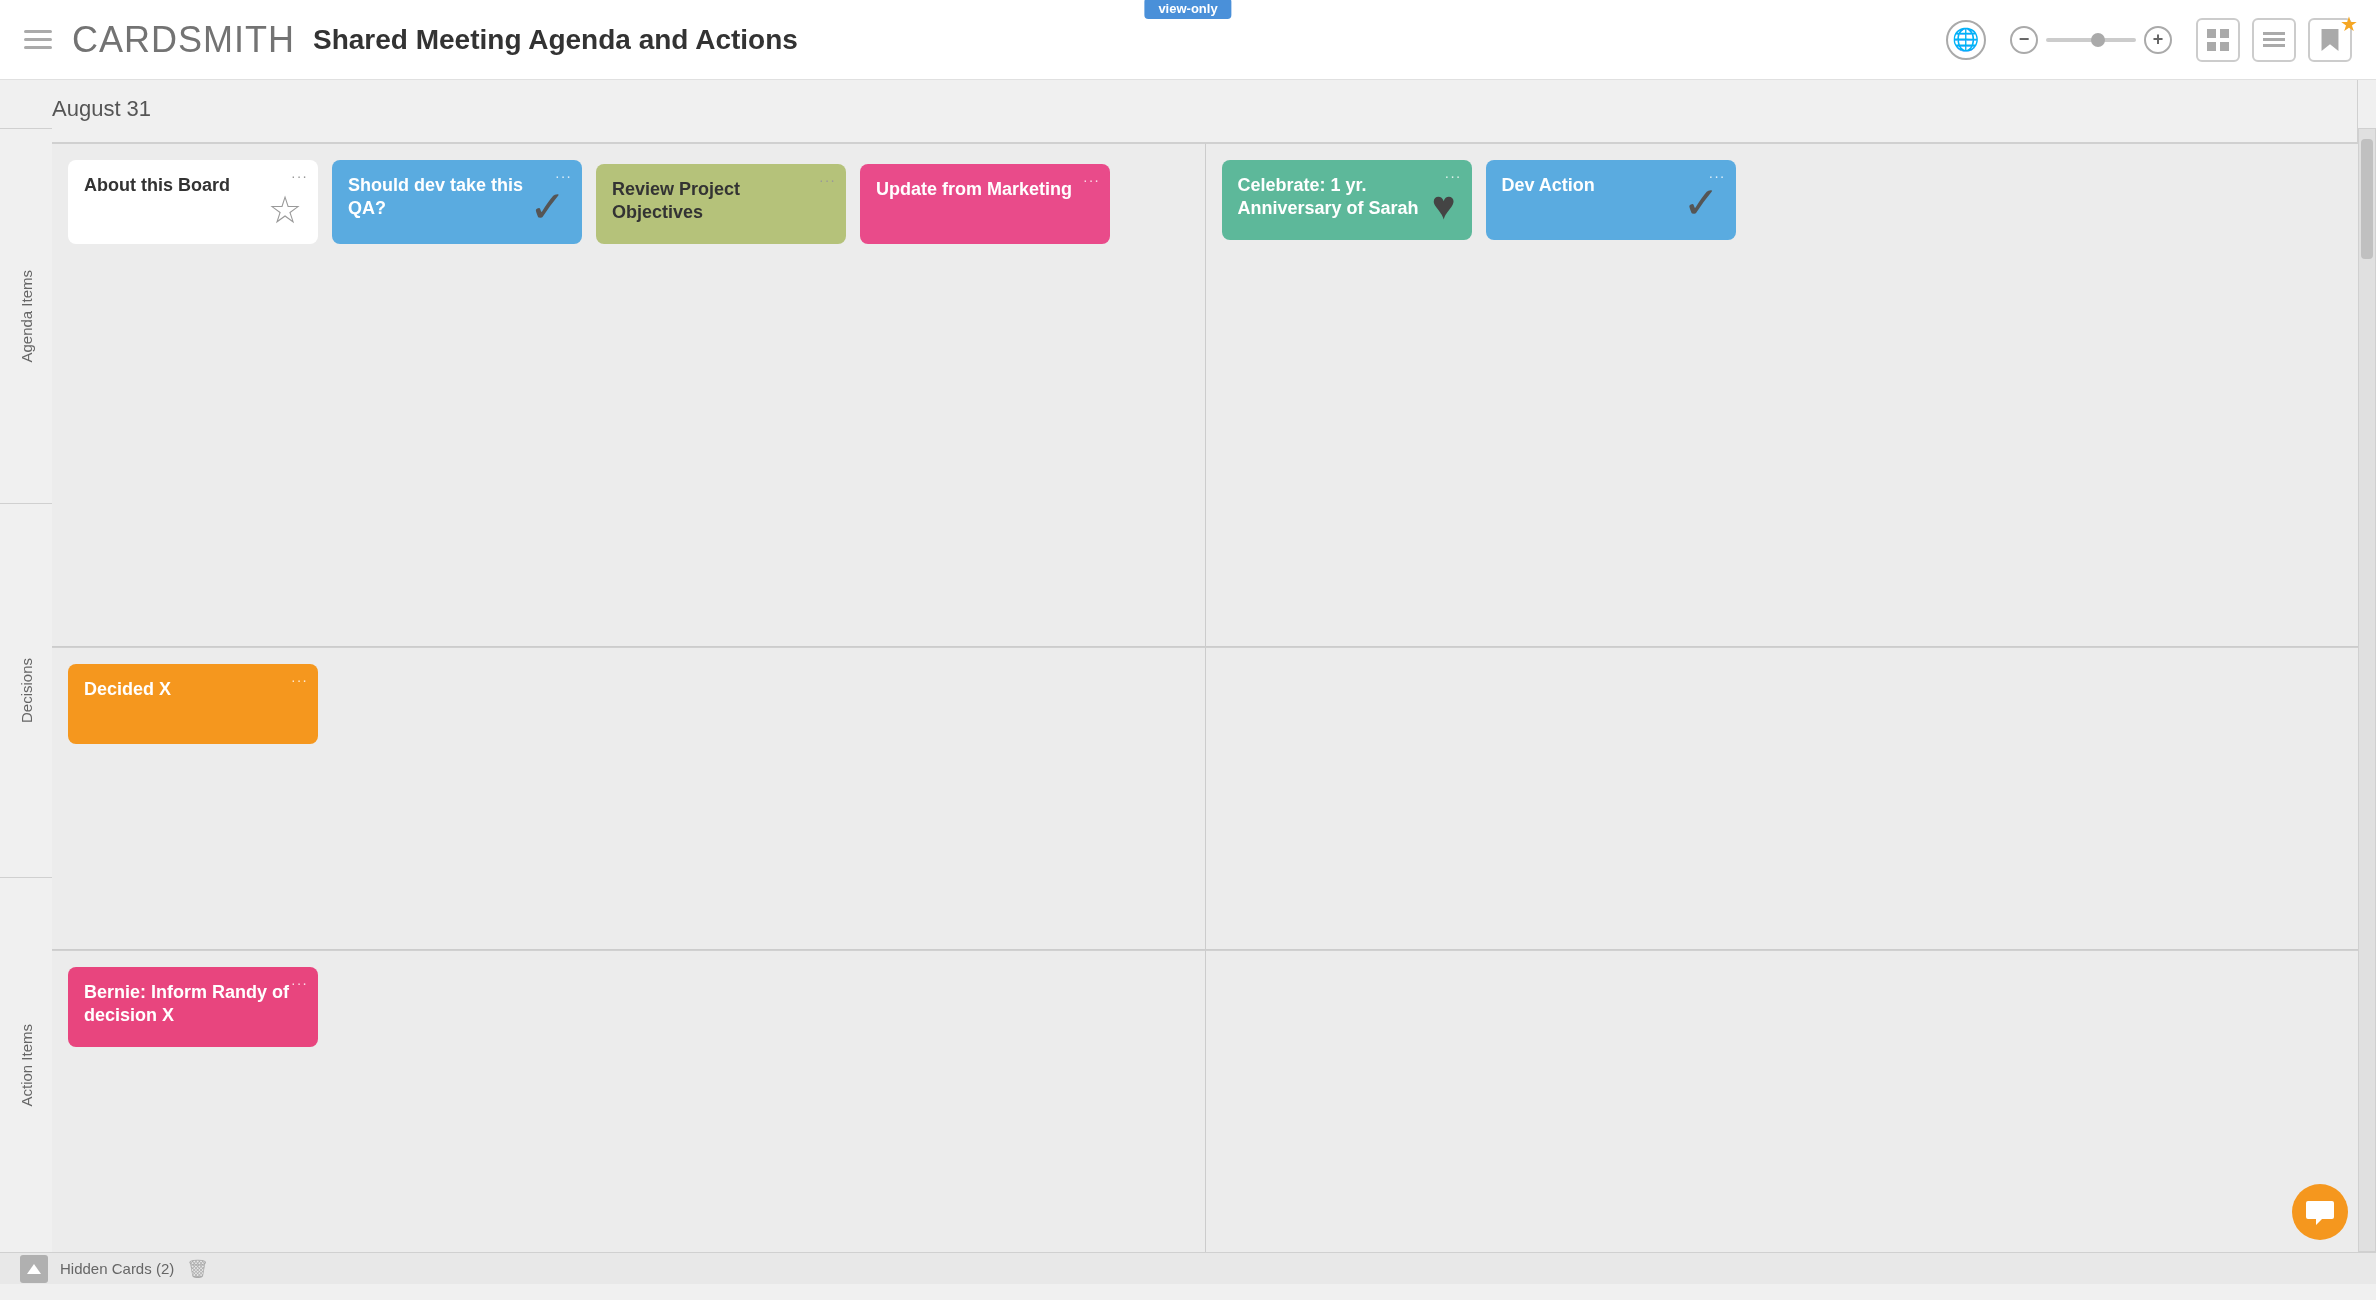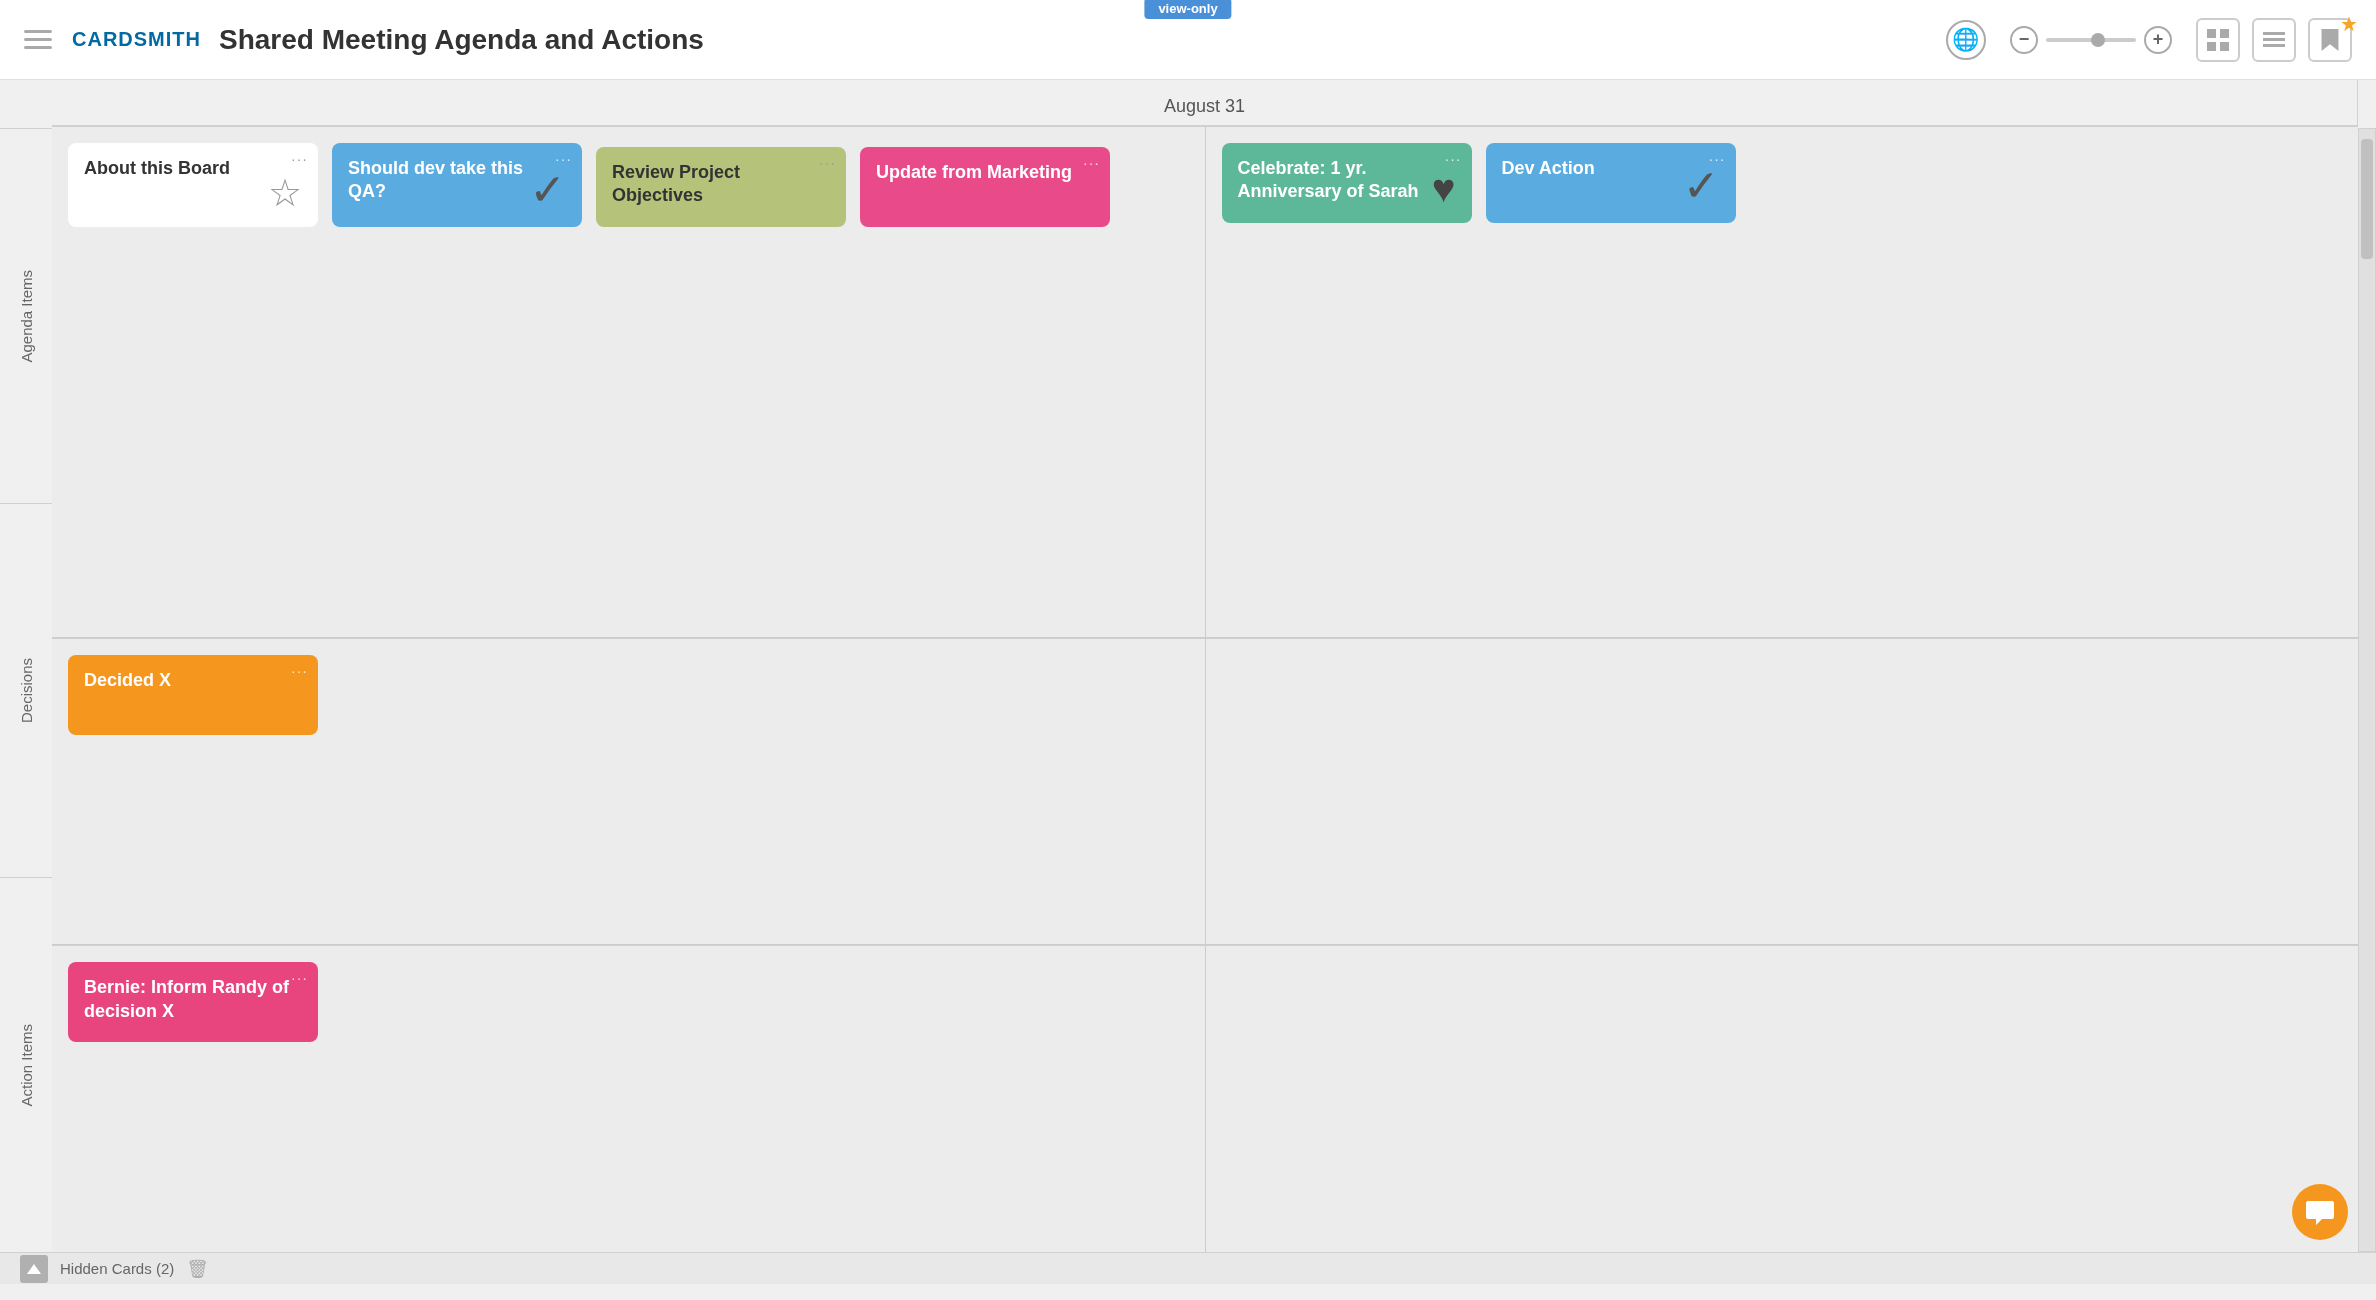--- a/index.html
+++ b/index.html
@@ -22,23 +22,23 @@
     }
     .hamburger-icon {
       width: 32px; height: 32px;
       display: flex; flex-direction: column; justify-content: center; gap: 5px;
       cursor: pointer;
     }
     .hamburger-icon span {
       display: block; height: 3px; background: #aaa; border-radius: 2px; width: 28px;
     }
     .logo {
-      font-size: 20px;
-      font-weight: 700;
-      color: #0369a1;
+      font-size: 36px;
+      font-weight: 400;
+      color: #737373;
       letter-spacing: 1px;
       text-transform: uppercase;
     }
     .board-title {
       font-size: 28px;
       font-weight: 700;
       color: #333;
       margin-left: 2px;
     }
     .header-center {
@@ -113,23 +113,22 @@
     }
 
     
     .main {
       background: #f0f0f0;
       height: calc(1300px - 80px - 48px);
       overflow: hidden;
     }
     .col-header {
       flex: 1;
-      text-align: center;
-      padding: 16px 0 8px;
-      font-size: 18px;
+      padding: 16px 0 20px;
+      font-size: 22px;
       color: #555;
     }
 
     .grid-cell {
       flex: 1;
       border-top: 1px solid #d0d0d0;
       padding: 16px;
       background: #ececec;
       display: flex;
       flex-wrap: wrap;

